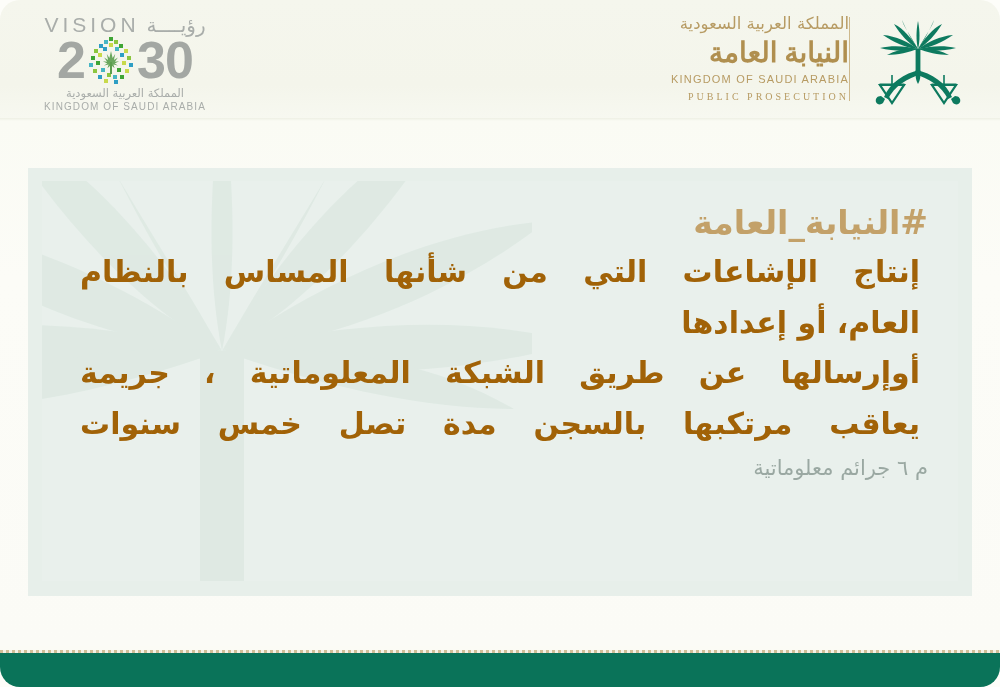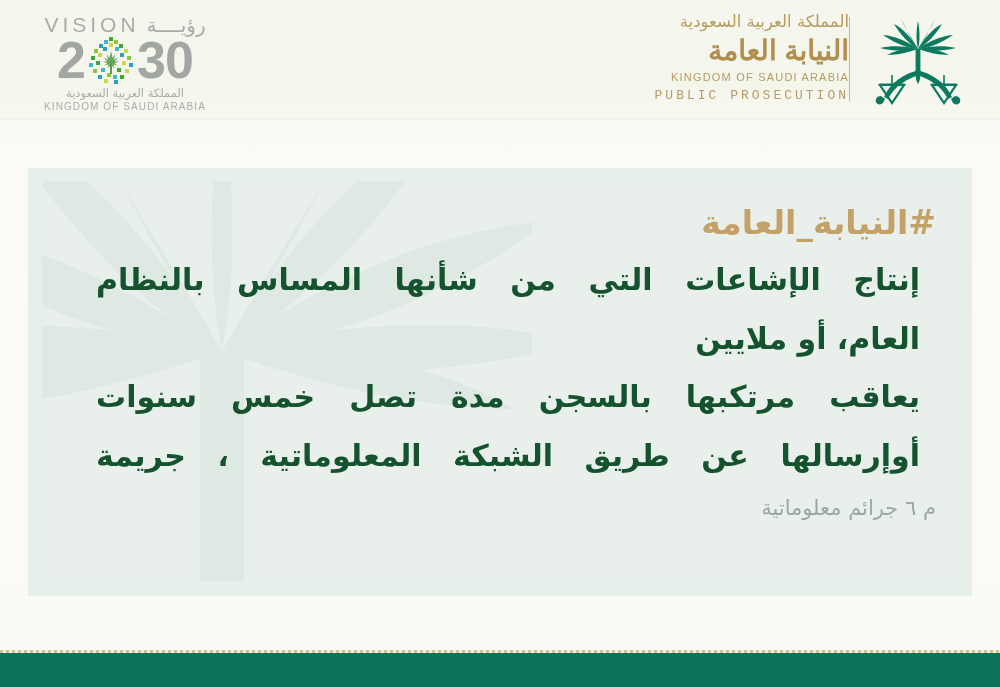--- a/index.html
+++ b/index.html
@@ -1,21 +1,21 @@
 <!DOCTYPE html>
 <html lang="ar"><head>
 <meta charset="utf-8">
 <style>
   html,body{margin:0;padding:0;}
   body{
     width:1000px;height:687px;overflow:hidden;
     font-family:"DejaVu Sans","Liberation Sans",sans-serif;
     background:#fdfdf9;position:relative;
   }
-  #poster{position:relative;width:1000px;height:687px;overflow:hidden;background:#fbfbf5;}
+  #poster{position:relative;width:1000px;height:687px;overflow:hidden;background:#fbfbf5;border-radius:20px;}
 
   
   .header{
     position:absolute;left:0;top:0;width:1000px;height:118px;
     background:linear-gradient(180deg,#f5f6ed 0%,#f4f5eb 72%,#f7f8f0 100%);
     display:flex;align-items:center;justify-content:space-between;
     box-sizing:border-box;padding:0 28px 0 30px;z-index:5;
   }
   .header-sep{
     position:absolute;left:0;top:118px;width:1000px;height:3px;
@@ -53,25 +53,25 @@
 
   
   .pp-logo{display:flex;align-items:center;gap:0;height:100px;}
   .pp-text{
     text-align:right;direction:rtl;padding-left:14px;
     display:flex;flex-direction:column;justify-content:center;gap:1px;
   }
   .pp-l1{font-size:16.5px;color:#b79b63;line-height:1.25;
     font-family:"DejaVu Sans",sans-serif;}
   .pp-l2{font-size:28px;color:#b08f4f;line-height:1.22;font-weight:700;
-    font-family:Liberation Sans, sans-serif;}
+    font-family:Liberation Serif, serif;}
   .pp-l3{font-size:11px;color:#b79b63;letter-spacing:1.2px;direction:ltr;
     text-align:right;font-family:"Liberation Sans",sans-serif;line-height:1.5;}
-  .pp-l4{font-size:13px;color:#b79b63;letter-spacing:3px;direction:ltr;
-    text-align:right;font-family:Liberation Mono, monospace;line-height:1.5;}
+  .pp-l4{font-size:10px;color:#b79b63;letter-spacing:3px;direction:ltr;
+    text-align:right;font-family:Liberation Serif, serif;line-height:1.5;}
   .pp-div{width:1px;height:84px;background:#cdb88c;margin:0 14px 0 0;}
   .pp-emblem{width:108px;height:100px;}
 
   
   .body-area{
     position:absolute;left:0;top:121px;width:1000px;height:525px;
     background:linear-gradient(180deg,#fafbf4 0%,#fcfcf7 30%,#fbfbf6 100%);
     z-index:2;
   }
   .panel-outer{
@@ -82,32 +82,32 @@
     position:absolute;left:42px;top:181px;width:916px;height:400px;
     background:#e9f0ec;z-index:4;overflow:hidden;
   }
   .watermark{
     position:absolute;left:-150px;top:-120px;width:640px;height:700px;
     opacity:.55;pointer-events:none;z-index:1;
   }
 
   
   .textblock{
-    position:absolute;left:50px;top:181px;width:916px;height:400px;
+    position:absolute;left:42px;top:181px;width:916px;height:400px;
     z-index:6;direction:rtl;text-align:right;
     box-sizing:border-box;padding:22px 30px 0 30px;
   }
   .hashtag{
     font-size:33px;font-weight:700;color:#c3a169;line-height:1.22;
     font-family:"DejaVu Sans",sans-serif;margin:0 0 6px 0;
     letter-spacing:-.5px;
   }
   .line{
-    font-size:30px;font-weight:700;color:#14532d;line-height:1.42;
-    font-family:"DejaVu Sans",sans-serif;margin:16px;
+    font-size:30px;font-weight:700;color:#a16207;line-height:1.42;
+    font-family:"DejaVu Sans",sans-serif;margin:8px;
     letter-spacing:-.3px;
   }
   .line.just{text-align:justify;text-align-last:justify;}
   .line.right{text-align:right;}
   .cite{
     font-size:21px;color:#9aa8a2;line-height:1.4;
     font-family:"DejaVu Sans",sans-serif;text-align:right;font-weight:400;
   }
 
   
@@ -251,22 +251,22 @@
           <path d="M0,-40 C105,-48 210,-30 292,18 C190,18 85,-10 0,-40 Z"></path>
           <path d="M-22,-40 L-22,230 C-22,265 -11,292 0,310 C11,292 22,265 22,230 L22,-40 Z"></path>
         </g>
       </g>
     </svg>
   </div>
 
   <div class="textblock">
     <div class="hashtag">#النيابة_العامة</div>
     <p class="line just">إنتاج الإشاعات التي من شأنها المساس بالنظام</p>
-    <p class="line right">العام، أو ملايين</p>
+    <p class="line right">العام، أو إعدادها</p>
+    <p class="line just">أوإرسالها عن طريق الشبكة المعلوماتية ، جريمة</p>
     <p class="line just">يعاقب مرتكبها بالسجن مدة تصل خمس سنوات</p>
-    <p class="line just">أوإرسالها عن طريق الشبكة المعلوماتية ، جريمة</p>
     <div class="cite">م ٦ جرائم معلوماتية</div>
   </div>
 
   <div class="dotline"></div>
   <div class="footer-bar"></div>
 
 </div>
 
 </body></html>

